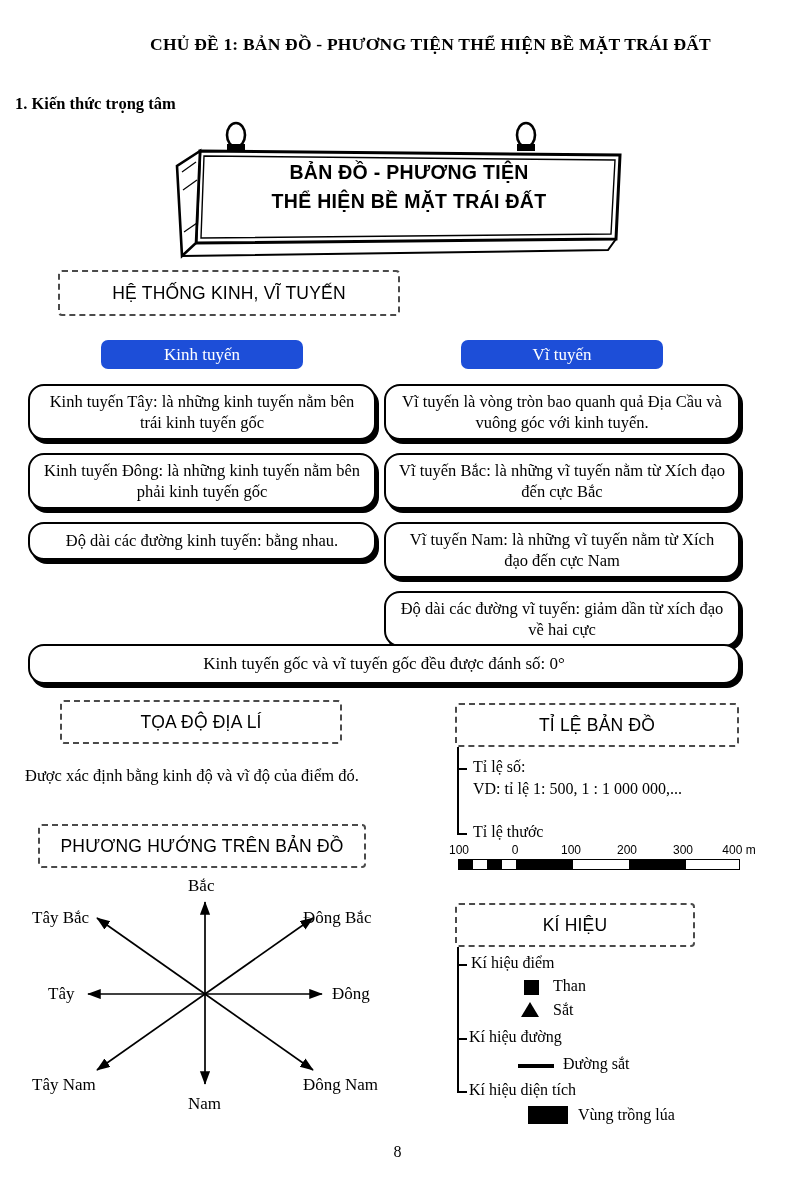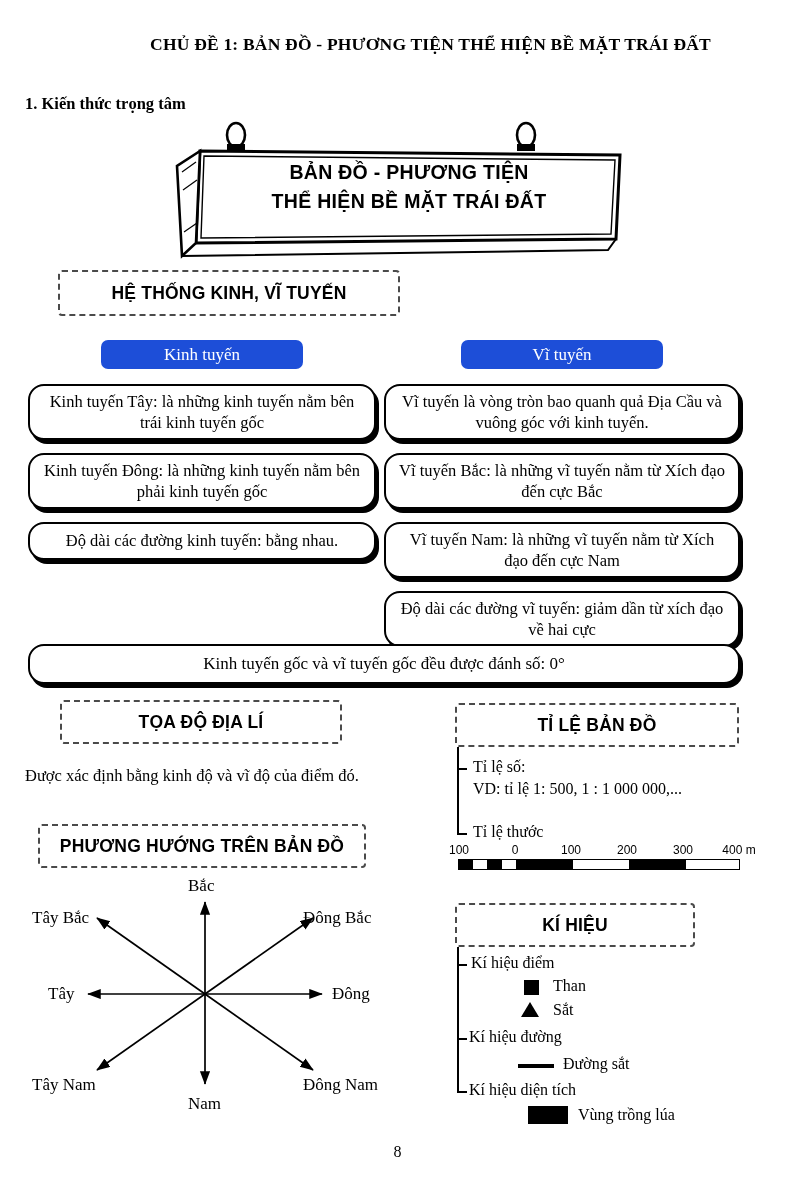--- a/index.html
+++ b/index.html
@@ -7,35 +7,35 @@
     position:relative;width:795px;height:1200px;background:#ffffff;
     margin:0 auto;overflow:hidden;
     font-family:"Liberation Serif","DejaVu Serif",serif;color:#000;
   }
   .abs{position:absolute;}
 
   .doc-title{
     top:34px;left:0;width:100%;text-align:center;
     font-weight:bold;font-size:17.5px;letter-spacing:.2px;padding-left:33px;
   }
-  .section-heading{top:94px;left:25px;font-weight:bold;font-size:16.5px;}
+  .section-heading{top:94px;left:15px;font-weight:bold;font-size:16.5px;}
 
   
   .sign-wrap{left:158px;top:120px;width:480px;height:142px;}
   .sign-text{
     position:absolute;left:42px;top:38px;width:418px;text-align:center;
     font-weight:bold;font-size:19.5px;line-height:1.5;
     font-family:"Liberation Sans","DejaVu Sans",sans-serif;letter-spacing:.3px;
   }
 
   .dashed-box{
     border:2px dashed #4a4a4a;border-radius:4px;background:#fff;
     display:flex;align-items:center;justify-content:center;
     font-family:"Liberation Sans","DejaVu Sans",sans-serif;
-    font-weight:bold;font-size:17.5px;letter-spacing:.2px;text-align:center;
+    font-weight:normal;font-size:17.5px;letter-spacing:.2px;text-align:center;
     box-sizing:border-box;
   }
 
   
   .cols{left:28px;top:340px;width:712px;display:flex;gap:8px;}
   .col{display:flex;flex-direction:column;gap:13px;}
   .col.left{width:348px;}
   .col.right{width:356px;}
   .pill{
     background:#1d4ed8;color:#fff;border-radius:7px;height:29px;

